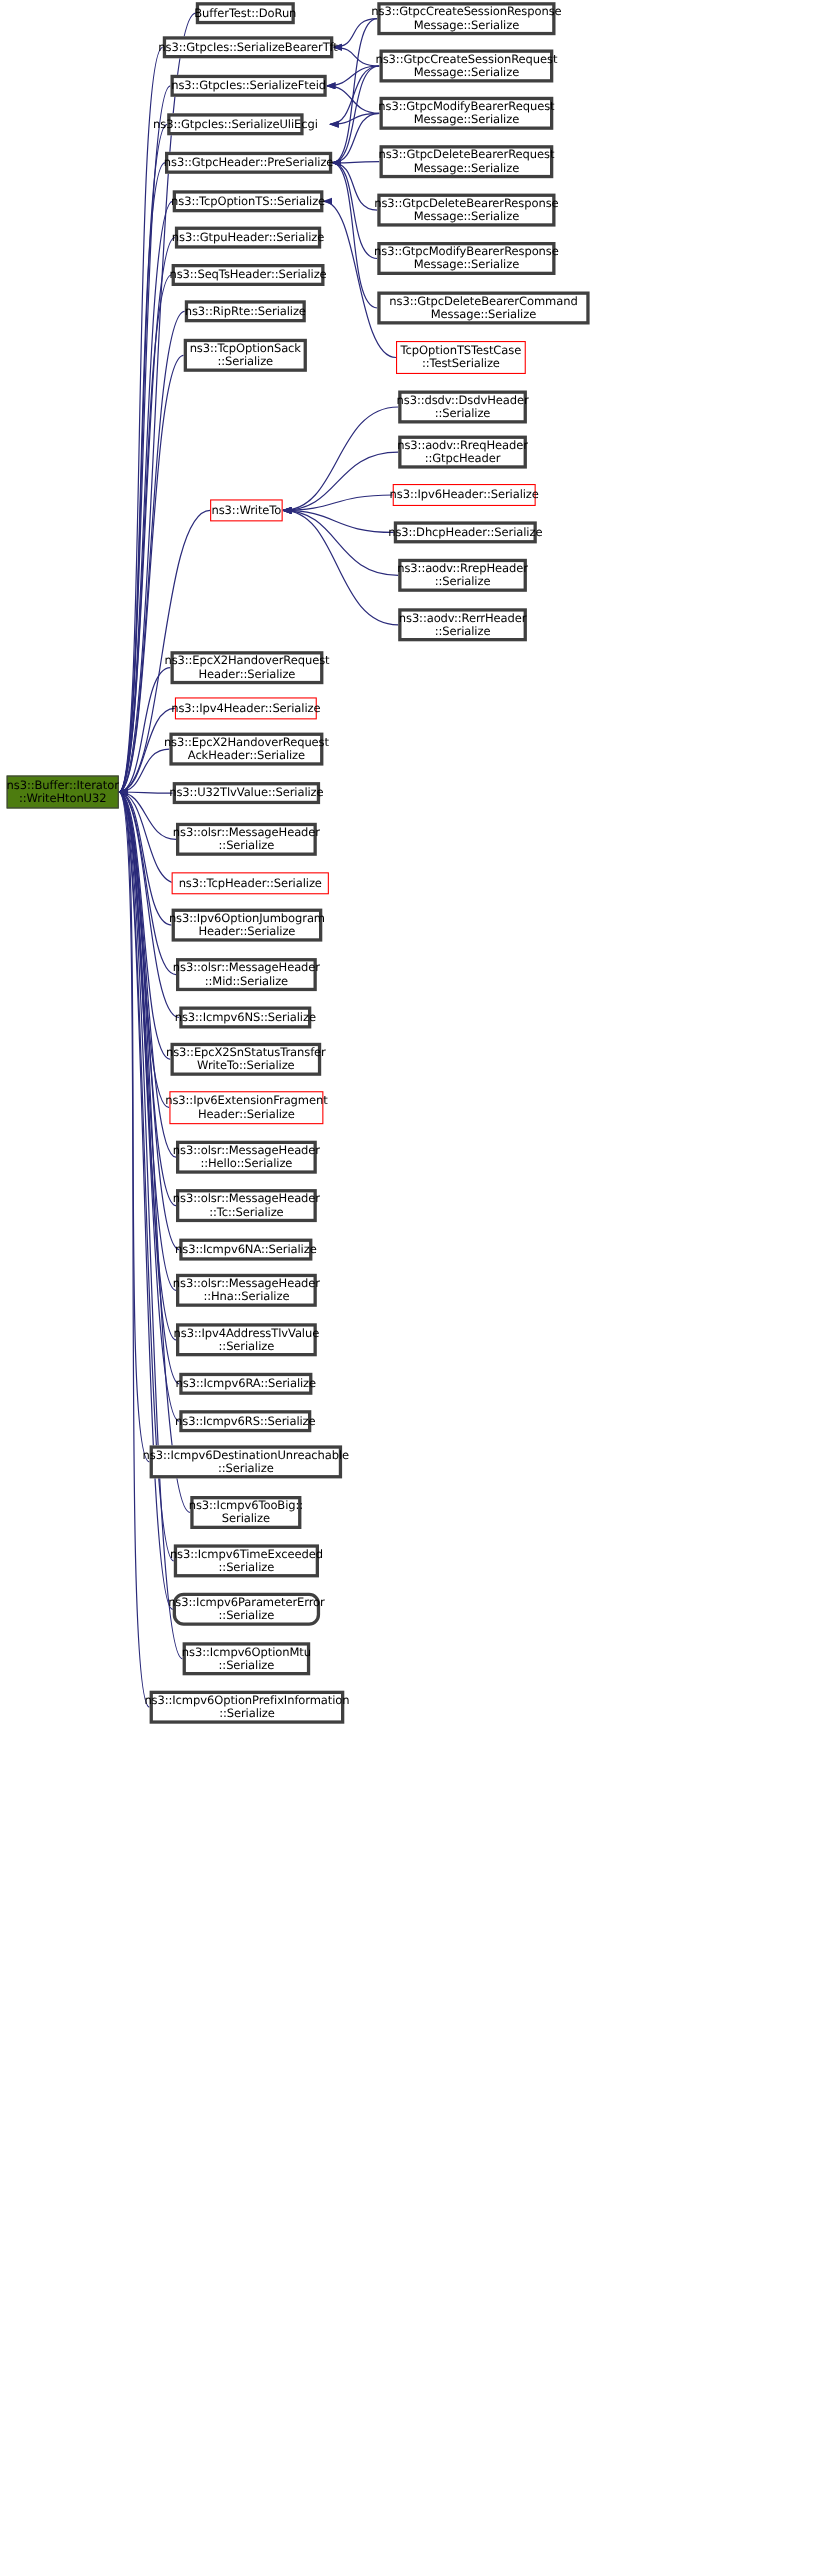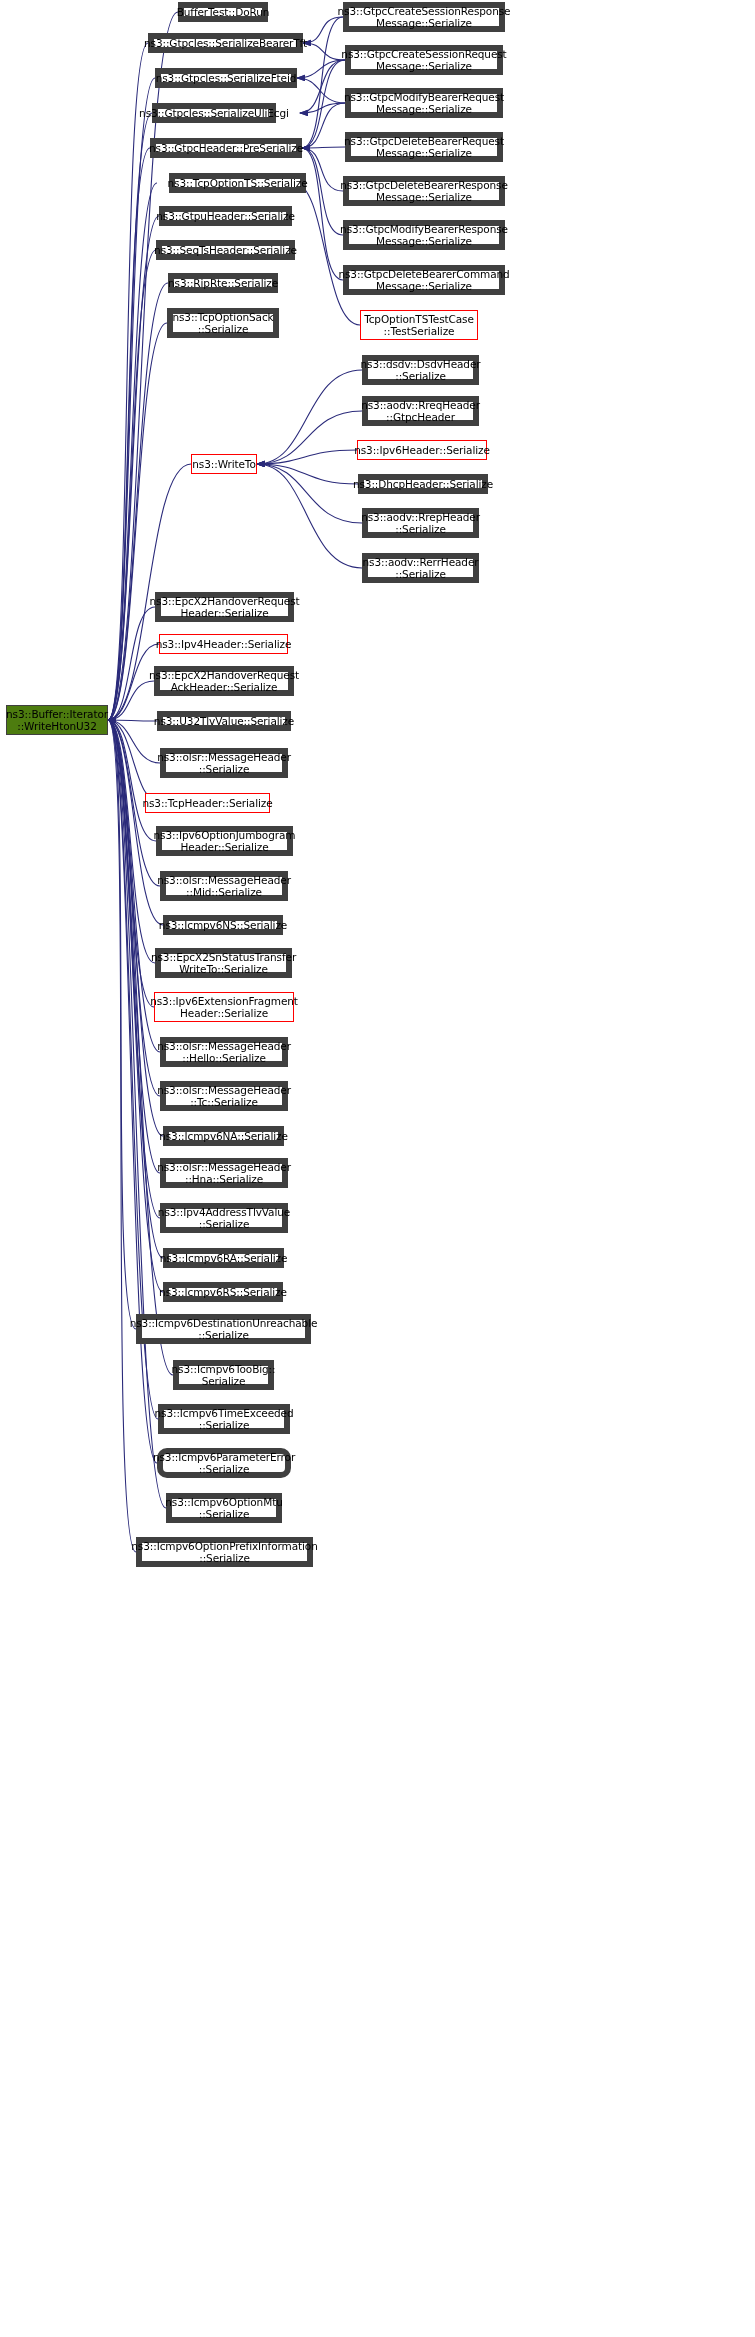--- a/index.html
+++ b/index.html
@@ -5,21 +5,21 @@
   html,body{margin:0;padding:0;background:#ffffff;}
   body{font-family:"DejaVu Sans","Liberation Sans",sans-serif;}
   #graph{position:relative;width:755px;height:2337px;background:#fff;overflow:hidden;}
   #edges{position:absolute;left:0;top:0;width:755px;height:2337px;pointer-events:none;}
   .node{
     position:absolute;
     box-sizing:border-box;
     display:flex;align-items:center;justify-content:center;
     text-align:center;
     background:#ffffff;
-    border:6px solid #404040;
+    border:3px solid #404040;
     color:#000000;
     font-size:10.5px;
     line-height:12.5px;
     letter-spacing:-0.1px;
     white-space:pre-line;
     padding:1px 3px;
     z-index:5;
   }
   .node.red{border:1.4px solid #ff0000;}
   .node.root{background:#4d7c0f;border:1.4px solid #404040;}
@@ -93,36 +93,36 @@
       </g>
   </svg>
   <div id="node-layer">
       <div class="node root" style="left: 6px; top: 705px; width: 102px; height: 30px;">ns3::Buffer::Iterator
 ::WriteHtonU32</div>
       <div class="node" style="left: 178px; top: 2px; width: 90px; height: 20px;">BufferTest::DoRun</div>
       <div class="node" style="left: 148px; top: 33px; width: 155px; height: 20px;">ns3::GtpcIes::SerializeBearerTft</div>
       <div class="node" style="left: 155px; top: 68px; width: 142px; height: 20px;">ns3::GtpcIes::SerializeFteid</div>
       <div class="node" style="left: 152px; top: 103px; width: 124px; height: 20px;">ns3::GtpcIes::SerializeUliEcgi</div>
       <div class="node" style="left: 150px; top: 138px; width: 152px; height: 20px;">ns3::GtpcHeader::PreSerialize</div>
-      <div class="node" style="left: 157px; top: 173px; width: 137px; height: 20px; margin-left: 12px;">ns3::TcpOptionTS::Serialize</div>
+      <div class="node" style="left: 157px; top: 173px; width: 137px; height: 20px;">ns3::TcpOptionTS::Serialize</div>
       <div class="node" style="left: 159px; top: 206px; width: 133px; height: 20px;">ns3::GtpuHeader::Serialize</div>
       <div class="node" style="left: 156px; top: 240px; width: 139px; height: 20px;">ns3::SeqTsHeader::Serialize</div>
       <div class="node" style="left: 168px; top: 273px; width: 110px; height: 20px;">ns3::RipRte::Serialize</div>
       <div class="node" style="left: 167px; top: 308px; width: 112px; height: 30px;">ns3::TcpOptionSack
 ::Serialize</div>
       <div class="node red" style="left: 191px; top: 454px; width: 66px; height: 20px;">ns3::WriteTo</div>
       <div class="node" style="left: 155px; top: 592px; width: 139px; height: 30px;">ns3::EpcX2HandoverRequest
 Header::Serialize</div>
       <div class="node red" style="left: 159px; top: 634px; width: 129px; height: 20px;">ns3::Ipv4Header::Serialize</div>
       <div class="node" style="left: 154px; top: 666px; width: 140px; height: 30px;">ns3::EpcX2HandoverRequest
 AckHeader::Serialize</div>
       <div class="node" style="left: 157px; top: 711px; width: 134px; height: 20px;">ns3::U32TlvValue::Serialize</div>
       <div class="node" style="left: 160px; top: 748px; width: 128px; height: 30px;">ns3::olsr::MessageHeader
 ::Serialize</div>
-      <div class="node red" style="left: 145px; top: 793px; width: 125px; height: 20px;">ns3::TcpHeader::Serialize</div>
+      <div class="node red" style="left: 156px; top: 793px; width: 143px; height: 20px;">ns3::TcpHeader::Serialize</div>
       <div class="node" style="left: 156px; top: 826px; width: 137px; height: 30px;">ns3::Ipv6OptionJumbogram
 Header::Serialize</div>
       <div class="node" style="left: 160px; top: 871px; width: 128px; height: 30px;">ns3::olsr::MessageHeader
 ::Mid::Serialize</div>
       <div class="node" style="left: 163px; top: 915px; width: 120px; height: 20px;">ns3::Icmpv6NS::Serialize</div>
       <div class="node" style="left: 155px; top: 948px; width: 137px; height: 30px;">ns3::EpcX2SnStatusTransfer
 WriteTo::Serialize</div>
       <div class="node red" style="left: 154px; top: 992px; width: 140px; height: 30px;">ns3::Ipv6ExtensionFragment
 Header::Serialize</div>
       <div class="node" style="left: 160px; top: 1037px; width: 128px; height: 30px;">ns3::olsr::MessageHeader
@@ -153,21 +153,21 @@
       <div class="node" style="left: 345px; top: 45px; width: 158px; height: 30px;">ns3::GtpcCreateSessionRequest
 Message::Serialize</div>
       <div class="node" style="left: 345px; top: 88px; width: 158px; height: 30px;">ns3::GtpcModifyBearerRequest
 Message::Serialize</div>
       <div class="node" style="left: 345px; top: 132px; width: 158px; height: 30px;">ns3::GtpcDeleteBearerRequest
 Message::Serialize</div>
       <div class="node" style="left: 343px; top: 176px; width: 162px; height: 30px;">ns3::GtpcDeleteBearerResponse
 Message::Serialize</div>
       <div class="node" style="left: 343px; top: 220px; width: 162px; height: 30px;">ns3::GtpcModifyBearerResponse
 Message::Serialize</div>
-      <div class="node" style="left: 343px; top: 265px; width: 162px; height: 30px; text-align: center;">ns3::GtpcDeleteBearerCommand
+      <div class="node" style="left: 343px; top: 265px; width: 193px; height: 30px; text-align: center;">ns3::GtpcDeleteBearerCommand
 Message::Serialize</div>
       <div class="node red" style="left: 360px; top: 310px; width: 118px; height: 30px;">TcpOptionTSTestCase
 ::TestSerialize</div>
       <div class="node" style="left: 362px; top: 355px; width: 117px; height: 30px;">ns3::dsdv::DsdvHeader
 ::Serialize</div>
       <div class="node" style="left: 362px; top: 396px; width: 117px; height: 30px;">ns3::aodv::RreqHeader
 ::GtpcHeader</div>
       <div class="node red" style="left: 357px; top: 440px; width: 130px; height: 20px;">ns3::Ipv6Header::Serialize</div>
       <div class="node" style="left: 358px; top: 474px; width: 130px; height: 20px;">ns3::DhcpHeader::Serialize</div>
       <div class="node" style="left: 362px; top: 508px; width: 117px; height: 30px;">ns3::aodv::RrepHeader

